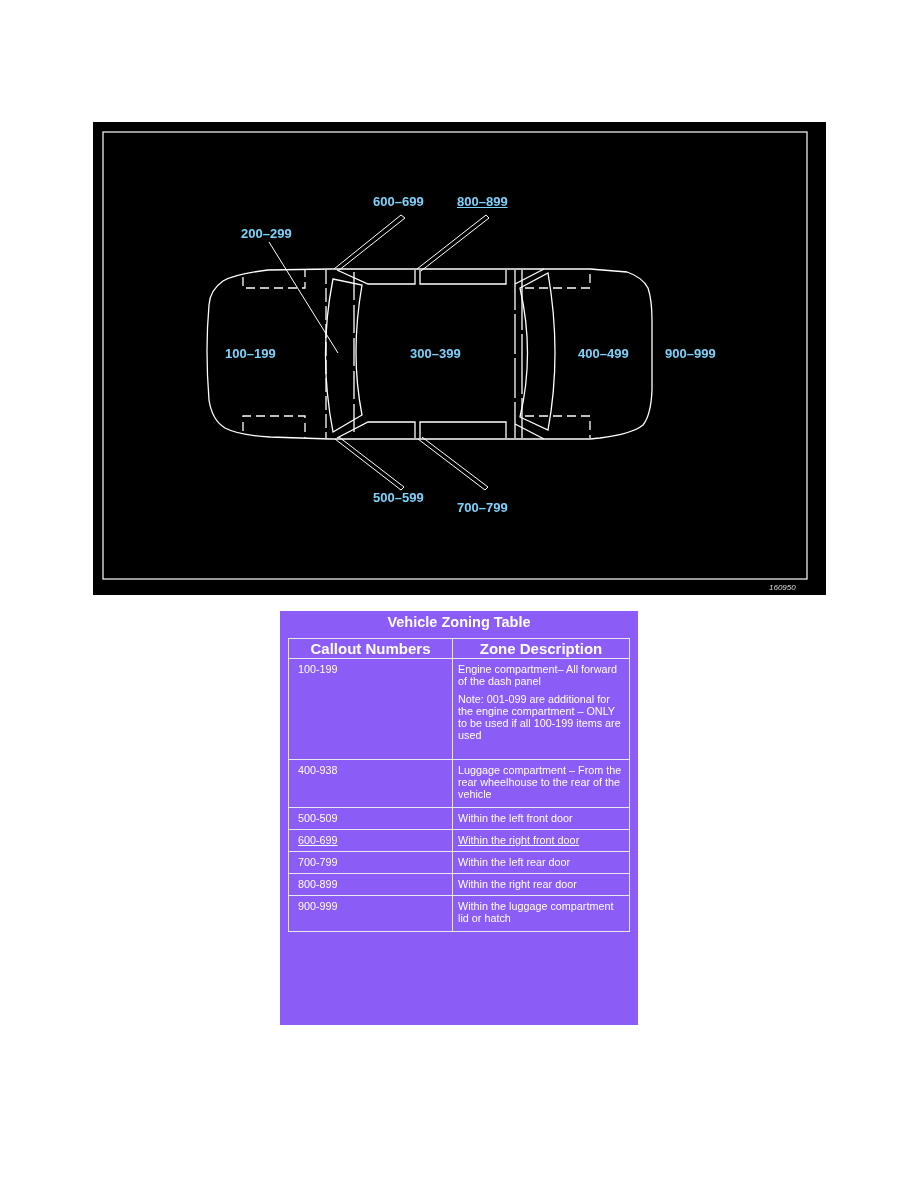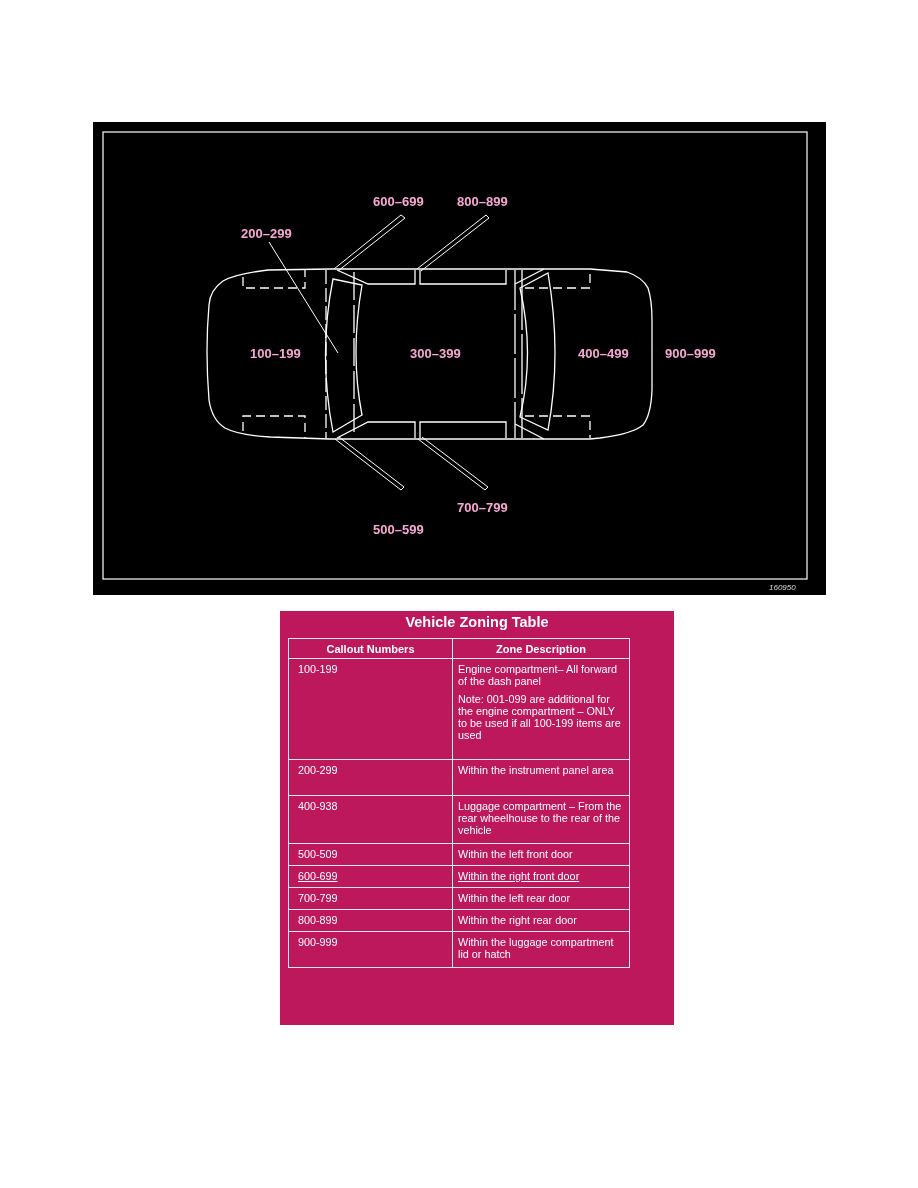--- a/index.html
+++ b/index.html
@@ -1,30 +1,30 @@
 <!DOCTYPE html>
 <html><head>
 <meta charset="utf-8">
 <style>
   html, body { margin: 0; padding: 0; background: #ffffff; }
   body { width: 918px; height: 1188px; position: relative; overflow: hidden;
          font-family: "Liberation Sans", sans-serif; }
   #diagram-frame { position: absolute; left: 93px; top: 122px; width: 733px; height: 473px; background: #000; }
   #diagram-svg { position: absolute; left: 0; top: 0; }
-  .zone-label { position: absolute; color: #f9a8d4; font-size: 13px; font-weight: bold;
+  .zone-label { position: absolute; color: #7dd3fc; font-size: 13px; font-weight: bold;
                 font-family: "Liberation Sans", sans-serif; white-space: nowrap; letter-spacing: 0px; }
   .fig-id { position: absolute; color: #ddd; font-size: 8px; font-family: "Liberation Sans", sans-serif; font-style: italic; }
 
-  #zoning-table-wrap { position: absolute; left: 280px; top: 611px; width: 358px; height: 414px; background: #be185d; padding-left: 36px; }
+  #zoning-table-wrap { position: absolute; left: 280px; top: 611px; width: 358px; height: 414px; background: #8b5cf6; }
   #table-title { position: absolute; left: 0; top: 3px; width: 100%; text-align: center; color: #fff;
                  font-size: 14.5px; font-weight: bold; }
   table#zoning-table { position: absolute; left: 8px; top: 27px; width: 342px; border-collapse: collapse;
                  color: #fff; font-size: 10.8px; }
   #zoning-table th, #zoning-table td { border: 1.5px solid #e8e8e8; vertical-align: top; }
-  #zoning-table th { font-weight: bold; font-size: 11px; height: 19px; padding: 0; text-align: center; vertical-align: middle; }
+  #zoning-table th { font-weight: bold; font-size: 15px; height: 19px; padding: 0; text-align: center; vertical-align: middle; }
   #zoning-table td { padding: 4px 6px 3px 9px; line-height: 12px; }
   #zoning-table td.col1 { width: 148px; margin-left: 25px; }
   #zoning-table td.col2 { padding-left: 5px; }
   .note { display: block; margin-top: 6px; }
 </style>
 </head>
 <body>
 
 <div id="diagram-frame">
   <svg id="diagram-svg" width="733" height="473" viewBox="93 122 733 473" xmlns="http://www.w3.org/2000/svg">
@@ -70,51 +70,47 @@
 
       <path d="M 417 269 L 486 215 L 489 218 L 421 271" stroke-width="1"></path>
 
       <path d="M 335 439 L 401 490 L 404 487 L 339 437" stroke-width="1"></path>
 
       <path d="M 418 439 L 485 490 L 488 487 L 422 437" stroke-width="1"></path>
     </g>
   </svg>
 
   <span class="zone-label" style="left:280px; top:72px;">600–699</span>
-  <span class="zone-label" style="left:364px; top:72px;">800–899</span>
+  <span class="zone-label" style="left:364px; top:72px;text-decoration:underline;">800–899</span>
   <span class="zone-label" style="left:148px; top:104px;">200–299</span>
-  <span class="zone-label" style="left:157px; top:224px;">100–199</span>
+  <span class="zone-label" style="left:132px; top:224px;">100–199</span>
   <span class="zone-label" style="left:317px; top:224px;">300–399</span>
   <span class="zone-label" style="left:485px; top:224px;">400–499</span>
   <span class="zone-label" style="left:572px; top:224px;">900–999</span>
-  <span class="zone-label" style="left:280px; top:400px;text-align:right;">500–599</span>
+  <span class="zone-label" style="left:280px; top:368px;text-align:right;">500–599</span>
   <span class="zone-label" style="left:364px; top:378px;">700–799</span>
   <span class="fig-id" style="left:676px; top:461px;">160950</span>
 </div>
 
 <div id="zoning-table-wrap">
   <div id="table-title">Vehicle Zoning Table</div>
   <table id="zoning-table">
     <thead>
       <tr>
         <th>Callout Numbers</th>
         <th>Zone Description</th>
       </tr>
     </thead>
     <tbody>
       <tr style="height:101px;">
         <td class="col1">100-199</td>
         <td class="col2">
           <span>Engine compartment– All forward of the dash panel</span>
           <span class="note">Note: 001-099 are additional for the engine compartment – ONLY to be used if all 100-199 items are used</span>
         </td>
-      </tr>
-      <tr style="height:36px;">
-        <td class="col1">200-299</td>
-        <td class="col2">Within the instrument panel area</td>
       </tr>
       <tr style="height:48px;">
         <td class="col1">400-938</td>
         <td class="col2">Luggage compartment – From the rear wheelhouse to the rear of the vehicle</td>
       </tr>
       <tr style="height:22px;">
         <td class="col1">500-509</td>
         <td class="col2">Within the left front door</td>
       </tr>
       <tr style="height:22px;text-decoration:underline;">

